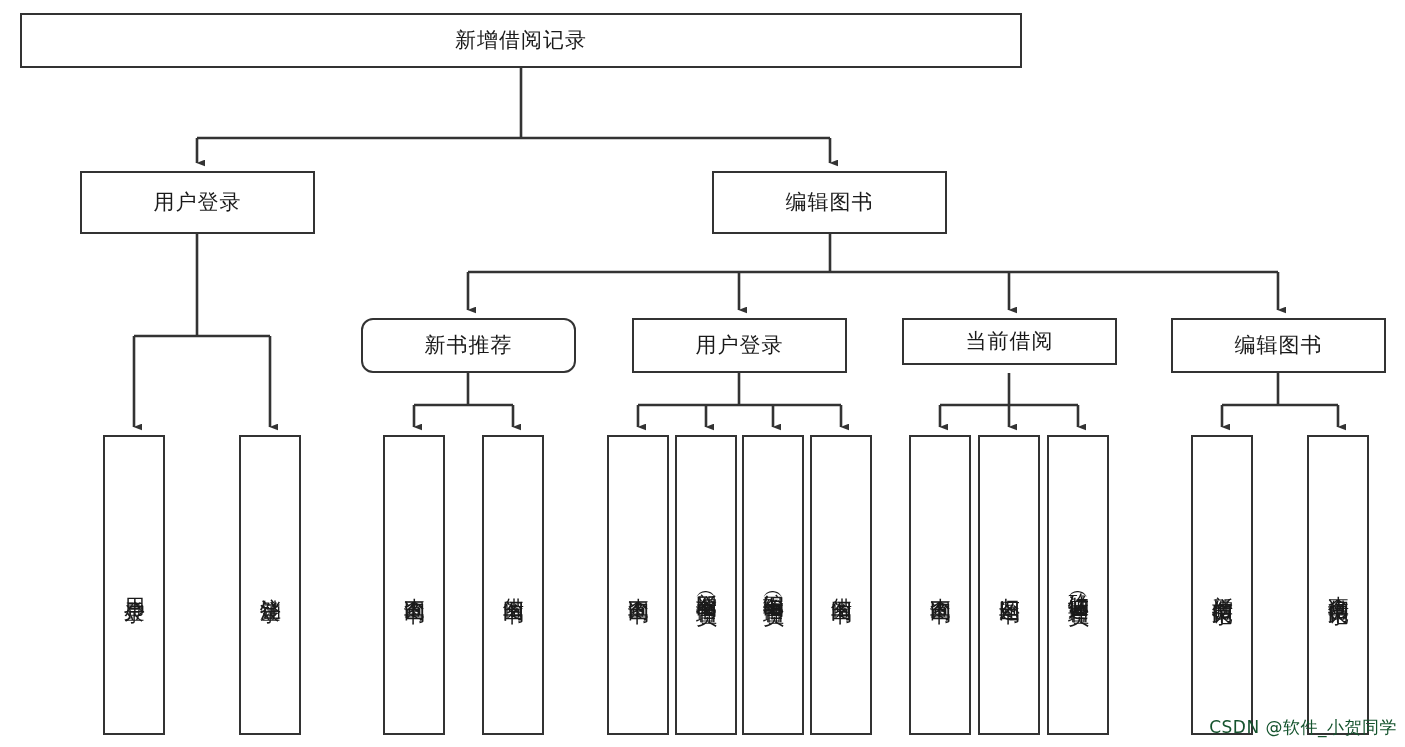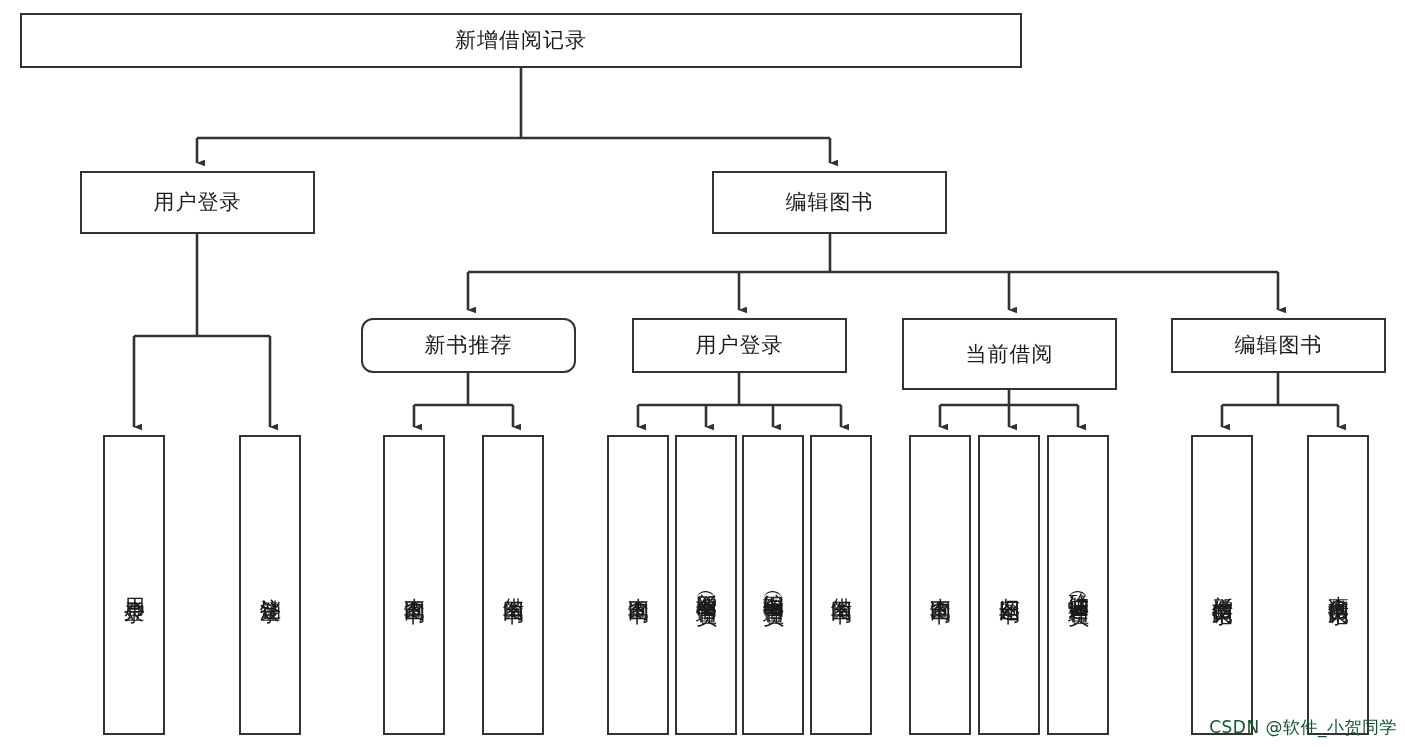--- a/index.html
+++ b/index.html
@@ -127,21 +127,21 @@
     </g>
   </svg>
 
   <div class="node node-root" style="left:20px; top:13px; width:1002px; height:55px;">新增借阅记录</div>
 
   <div class="node node-h" style="left:80px; top:171px; width:235px; height:63px;">用户登录</div>
   <div class="node node-h" style="left:712px; top:171px; width:235px; height:63px;">编辑图书</div>
 
   <div class="node node-h" style="left:361px; top:318px; width:215px; height:55px;border-radius:12px;">新书推荐</div>
   <div class="node node-h" style="left:632px; top:318px; width:215px; height:55px;">用户登录</div>
-  <div class="node node-h" style="left:902px; top:318px; width:215px; height:72px;">当前借阅</div>
+  <div class="node node-h" style="left:902px; top:318px; width:215px; height:47px;">当前借阅</div>
   <div class="node node-h" style="left:1171px; top:318px; width:215px; height:55px;">编辑图书</div>
 
   <div class="node node-v" style="left:103px; top:435px; width:62px; height:300px;">
     <span class="vlabel">用户登录</span>
   </div>
   <div class="node node-v" style="left:239px; top:435px; width:62px; height:300px;">
     <span class="vlabel">注销登录</span>
   </div>
 
   <div class="node node-v" style="left:383px; top:435px; width:62px; height:300px;">

